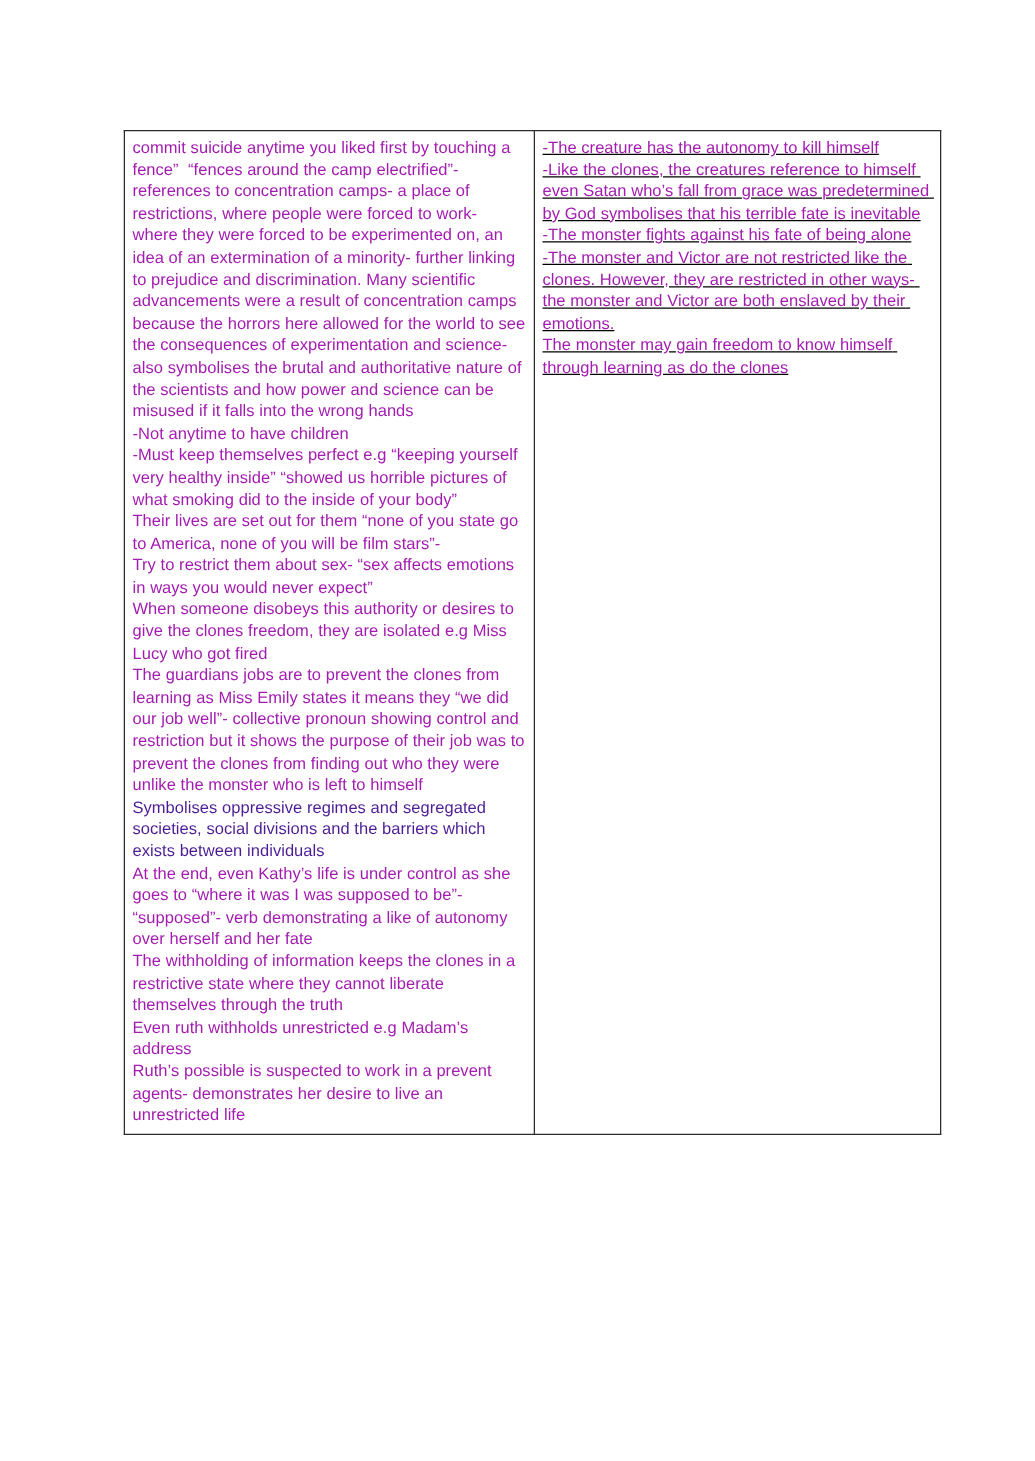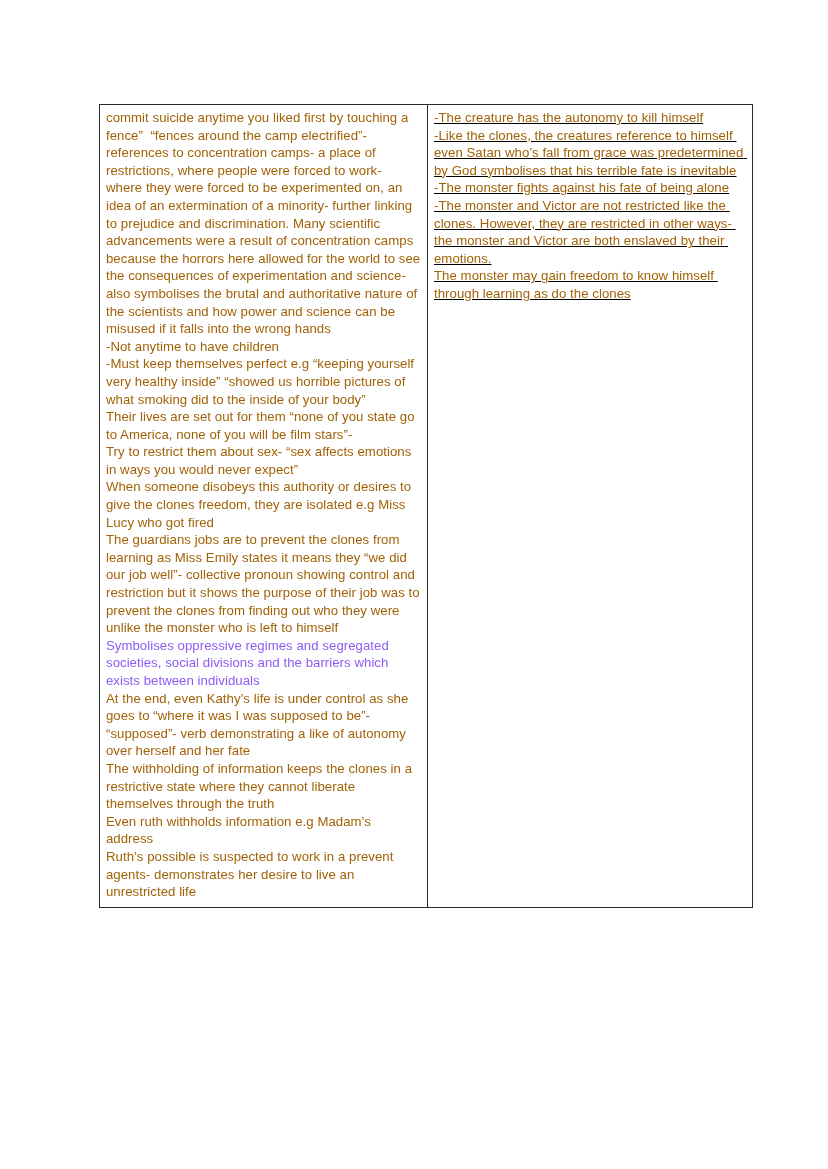--- a/index.html
+++ b/index.html
@@ -37,26 +37,26 @@
   }
   .col-left   { width: 315px; }
   .col-right  { width: 312px; text-decoration: underline; }
 
   .para {
     margin: 0;
     font-size: 13.2px;
     line-height: 17.6px;
     letter-spacing: 0.003em;
     word-spacing: 0.005em;
-    color: #a16207;
+    color: #a21caf;
     text-align: left;
     white-space: pre-wrap;
   }
   .para.red {
-    color: #8b5cf6;
+    color: #4c1d95;
   }
 </style>
 </head>
 <body>
 
 <div class="page">
   <table class="doc-table">
     <tbody>
       <tr>
         <td class="col-left">
@@ -64,21 +64,21 @@
             <p class="para">commit suicide anytime you liked first by touching a fence”  “fences around the camp electrified”- references to concentration camps- a place of restrictions, where people were forced to work- where they were forced to be experimented on, an idea of an extermination of a minority- further linking to prejudice and discrimination. Many scientific advancements were a result of concentration camps because the horrors here allowed for the world to see the consequences of experimentation and science- also symbolises the brutal and authoritative nature of the scientists and how power and science can be misused if it falls into the wrong hands</p>
             <p class="para">-Not anytime to have children</p>
             <p class="para">-Must keep themselves perfect e.g “keeping yourself very healthy inside” “showed us horrible pictures of what smoking did to the inside of your body”</p>
             <p class="para">Their lives are set out for them “none of you state go to America, none of you will be film stars”-</p>
             <p class="para">Try to restrict them about sex- “sex affects emotions in ways you would never expect”</p>
             <p class="para">When someone disobeys this authority or desires to give the clones freedom, they are isolated e.g Miss Lucy who got fired</p>
             <p class="para">The guardians jobs are to prevent the clones from learning as Miss Emily states it means they “we did our job well”- collective pronoun showing control and restriction but it shows the purpose of their job was to prevent the clones from finding out who they were unlike the monster who is left to himself</p>
             <p class="para red">Symbolises oppressive regimes and segregated societies, social divisions and the barriers which exists between individuals</p>
             <p class="para">At the end, even Kathy’s life is under control as she goes to “where it was I was supposed to be”- “supposed”- verb demonstrating a like of autonomy over herself and her fate</p>
             <p class="para">The withholding of information keeps the clones in a restrictive state where they cannot liberate themselves through the truth</p>
-            <p class="para">Even ruth withholds information e.g Madam’s address</p>
+            <p class="para">Even ruth withholds unrestricted e.g Madam’s address</p>
             <p class="para">Ruth’s possible is suspected to work in a prevent agents- demonstrates her desire to live an unrestricted life</p>
           </div>
         </td>
         <td class="col-right">
           <div>
             <p class="para">-The creature has the autonomy to kill himself</p>
             <p class="para">-Like the clones, the creatures reference to himself even Satan who’s fall from grace was predetermined by God symbolises that his terrible fate is inevitable</p>
             <p class="para">-The monster fights against his fate of being alone</p>
             <p class="para">-The monster and Victor are not restricted like the clones. However, they are restricted in other ways- the monster and Victor are both enslaved by their emotions.</p>
             <p class="para">The monster may gain freedom to know himself through learning as do the clones</p>

